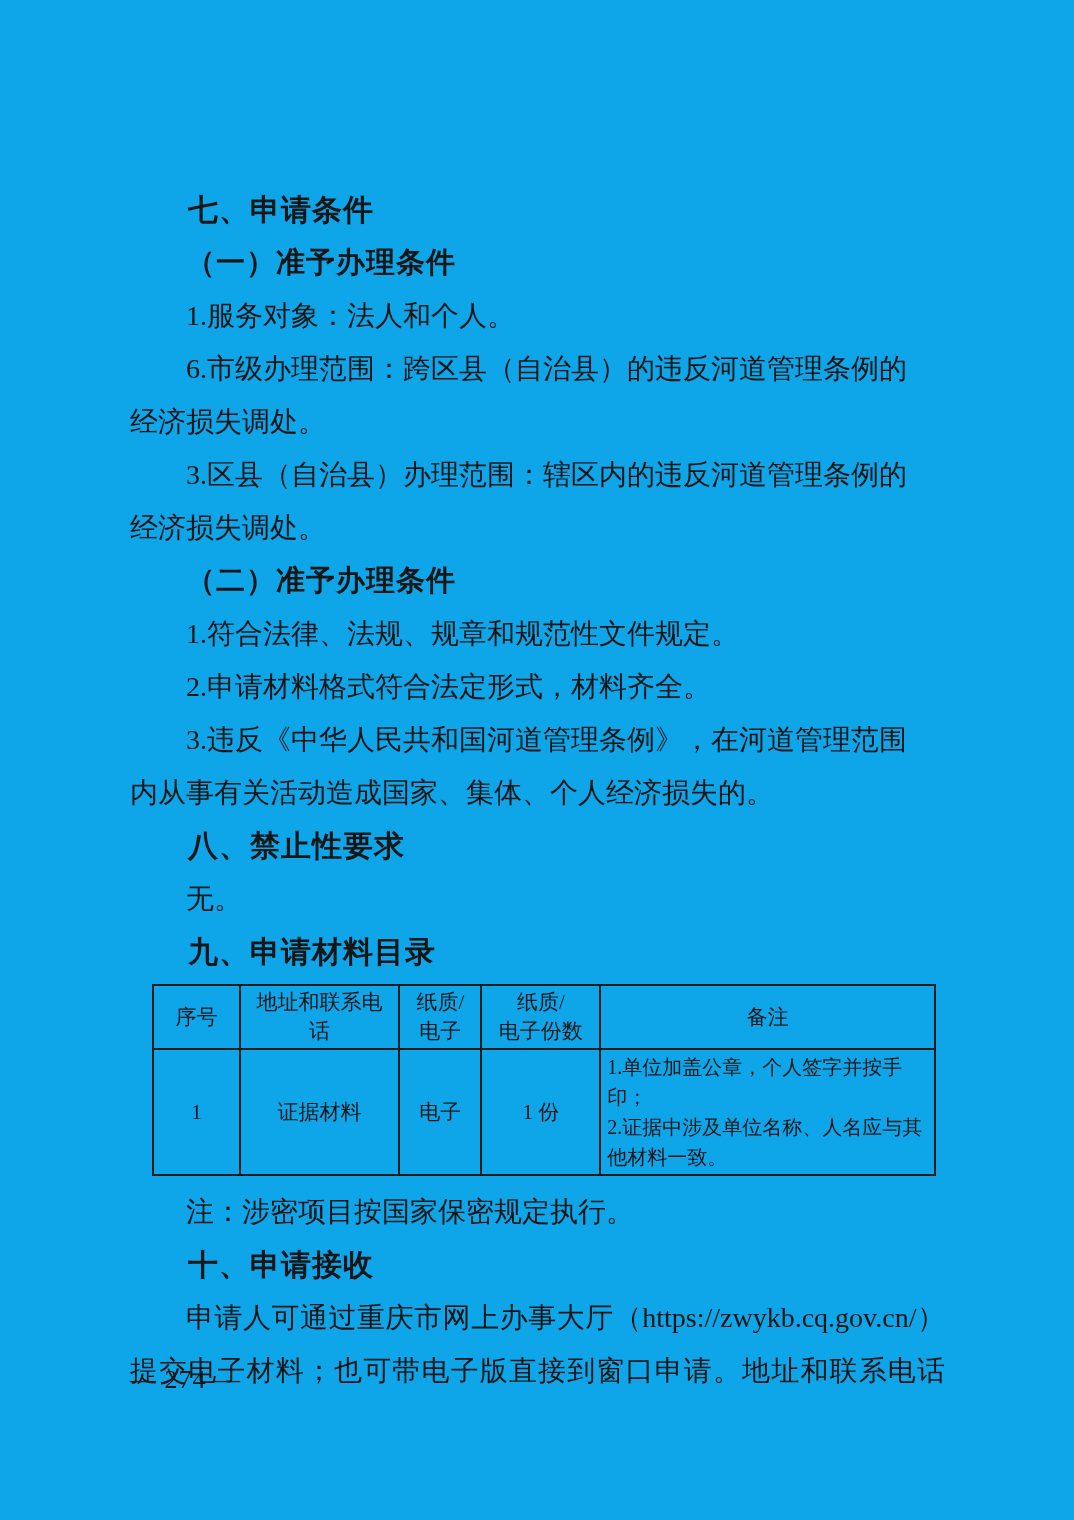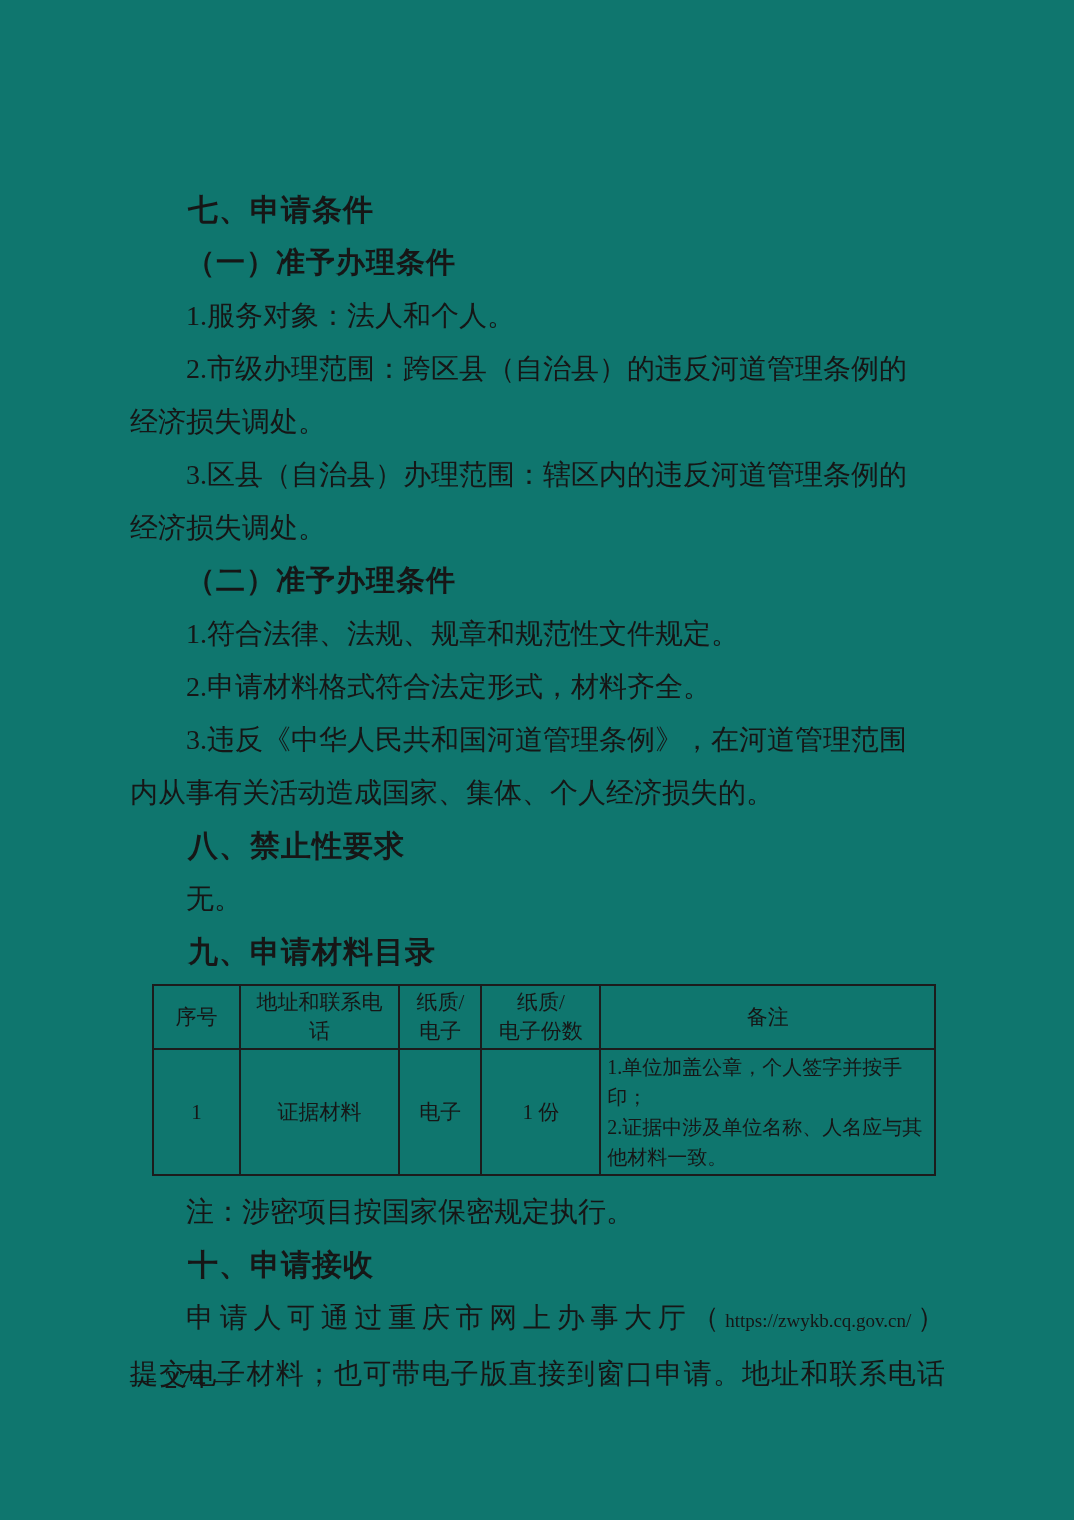--- a/index.html
+++ b/index.html
@@ -4,21 +4,21 @@
 <style>
   html, body {
     margin: 0;
     padding: 0;
     background: #ffffff;
   }
   .page {
     position: relative;
     width: 1074px;
     height: 1520px;
-    background: #0f766e;
+    background: #0ea5e9;
     color: #161616;
     font-family: "Liberation Serif", "DejaVu Serif", serif;
     overflow: hidden;
   }
   .content {
     position: absolute;
     left: 130px;
     top: 183px;
     width: 815px;
   }
@@ -43,21 +43,21 @@
     font-size: 28px;
     line-height: 53px;
     text-indent: 56px;
     text-align: justify;
     white-space: pre-line;
   }
   .justify-all {
     text-align-last: justify;
   }
   .url {
-    font-size: 19px;
+    font-size: 28px;
     letter-spacing: 0;
   }
   table.materials {
     border-collapse: collapse;
     table-layout: fixed;
     width: 784px;
     margin: 6px 0 0 22px;
     font-size: 21px;
   }
   table.materials th,
@@ -96,21 +96,21 @@
 </style>
 </head>
 <body>
 
 <div class="page">
   <div class="content">
 
     <div class="heading">七、申请条件</div>
     <div class="subheading">（一）准予办理条件</div>
     <div class="para">1.服务对象：法人和个人。</div>
-    <div class="para">2.市级办理范围：跨区县（自治县）的违反河道管理条例的
+    <div class="para">6.市级办理范围：跨区县（自治县）的违反河道管理条例的
 经济损失调处。</div>
     <div class="para">3.区县（自治县）办理范围：辖区内的违反河道管理条例的
 经济损失调处。</div>
     <div class="subheading">（二）准予办理条件</div>
     <div class="para">1.符合法律、法规、规章和规范性文件规定。</div>
     <div class="para">2.申请材料格式符合法定形式，材料齐全。</div>
     <div class="para">3.违反《中华人民共和国河道管理条例》，在河道管理范围
 内从事有关活动造成国家、集体、个人经济损失的。</div>
     <div class="heading">八、禁止性要求</div>
     <div class="para">无。</div>

